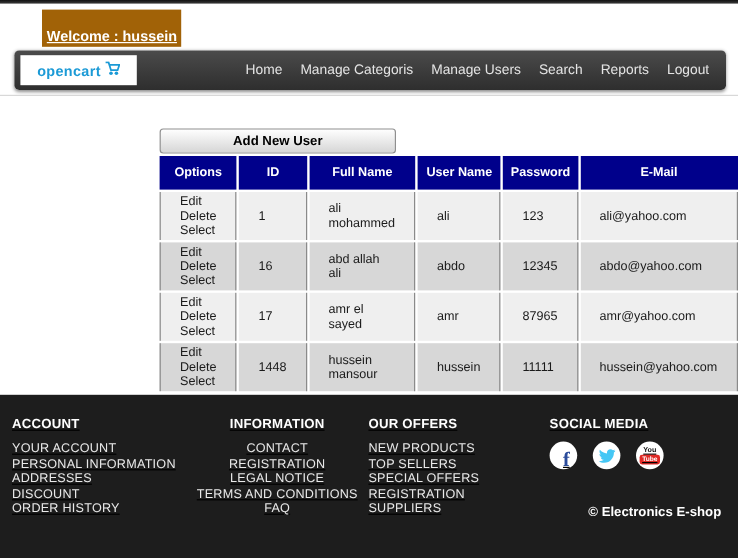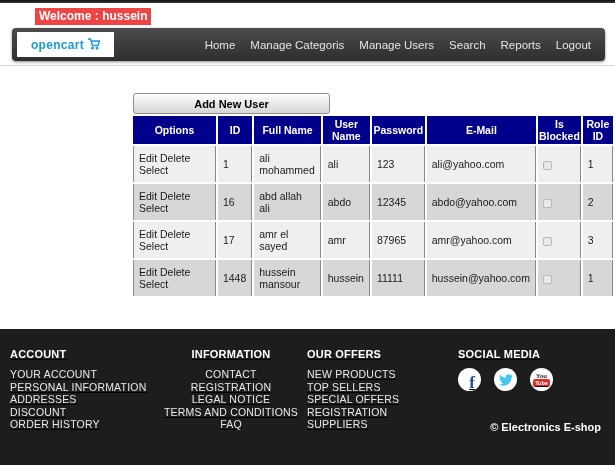--- a/index.html
+++ b/index.html
@@ -7,25 +7,26 @@
   body {
     background:#ffffff;
     font-family:"Liberation Sans", sans-serif;
     position:relative;
     overflow:hidden;
   }
   .top-rule { height:3px; background:linear-gradient(#111,#3a3a3a); }
   .welcome {
     display:inline-block;
     margin:5px 0 0 35px;
-    background:#ef4444;
+    background:#a16207;
     color:#fff;
     font-weight:bold;
     font-size:12px;
-    padding:1px 4px 2px 4px;
+    padding:15px 4px 2px 4px;
+    text-decoration:underline;
   }
   .navbar {
     margin:3px 10px 0 12px;
     height:33px;
     background:linear-gradient(#4b4b4b,#2e2e2e);
     border-radius:4px;
     display:flex;
     align-items:center;
     padding:0 14px 0 5px;
     box-shadow:0 1px 3px rgba(0,0,0,.45);
@@ -70,21 +71,21 @@
     font-size:10.5px;
     font-weight:bold;
     text-align:center;
     padding:2px 1px;
     height:20px;
     line-height:12px;
   }
   td {
     font-size:10.5px;
     color:#1a1a1a;
-    padding:2px 5px;
+    padding:2px 16px;
     height:36px;
     border-right:1px solid #8a8a8a;
     vertical-align:middle;
     line-height:12px;
     word-wrap:break-word;
     margin-left:40px;
   }
   td:first-child { border-left:1px solid #8a8a8a; }
   tr.row-light td { background:#efefef; }
   tr.row-dark  td { background:#d7d7d7; }

